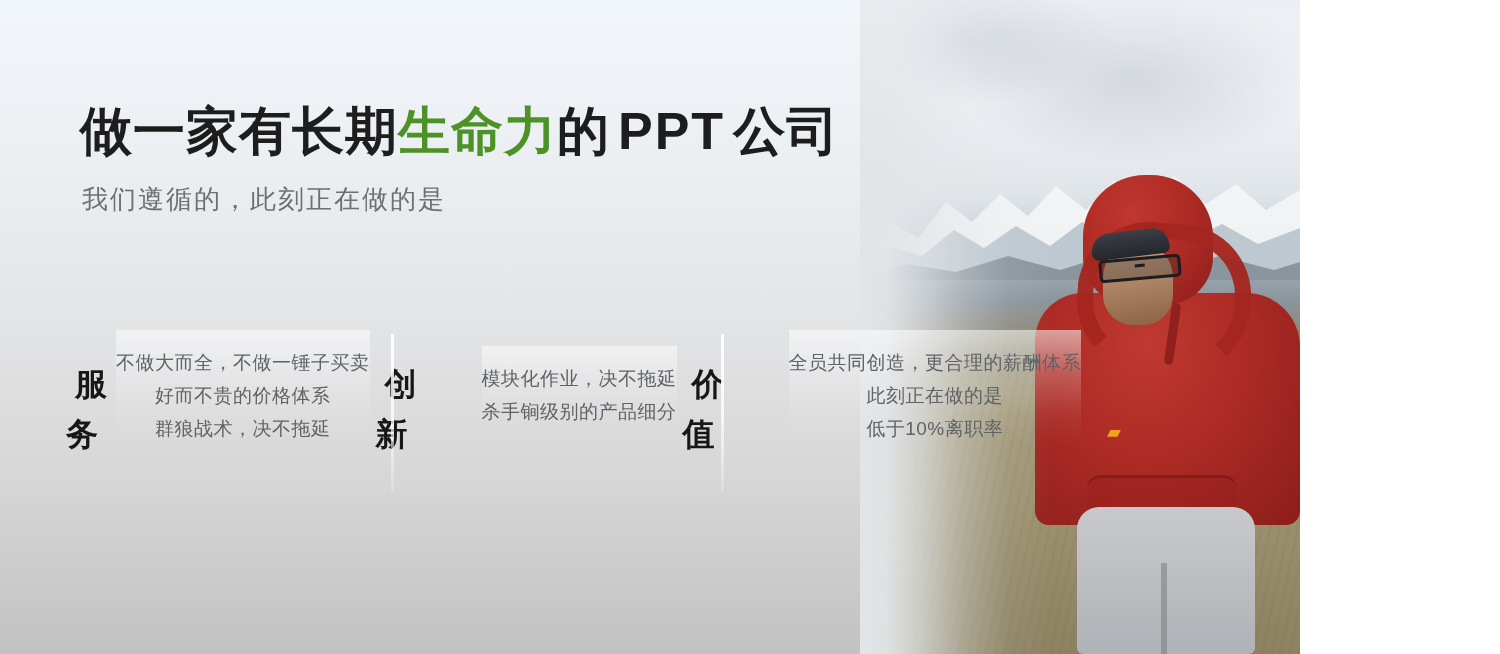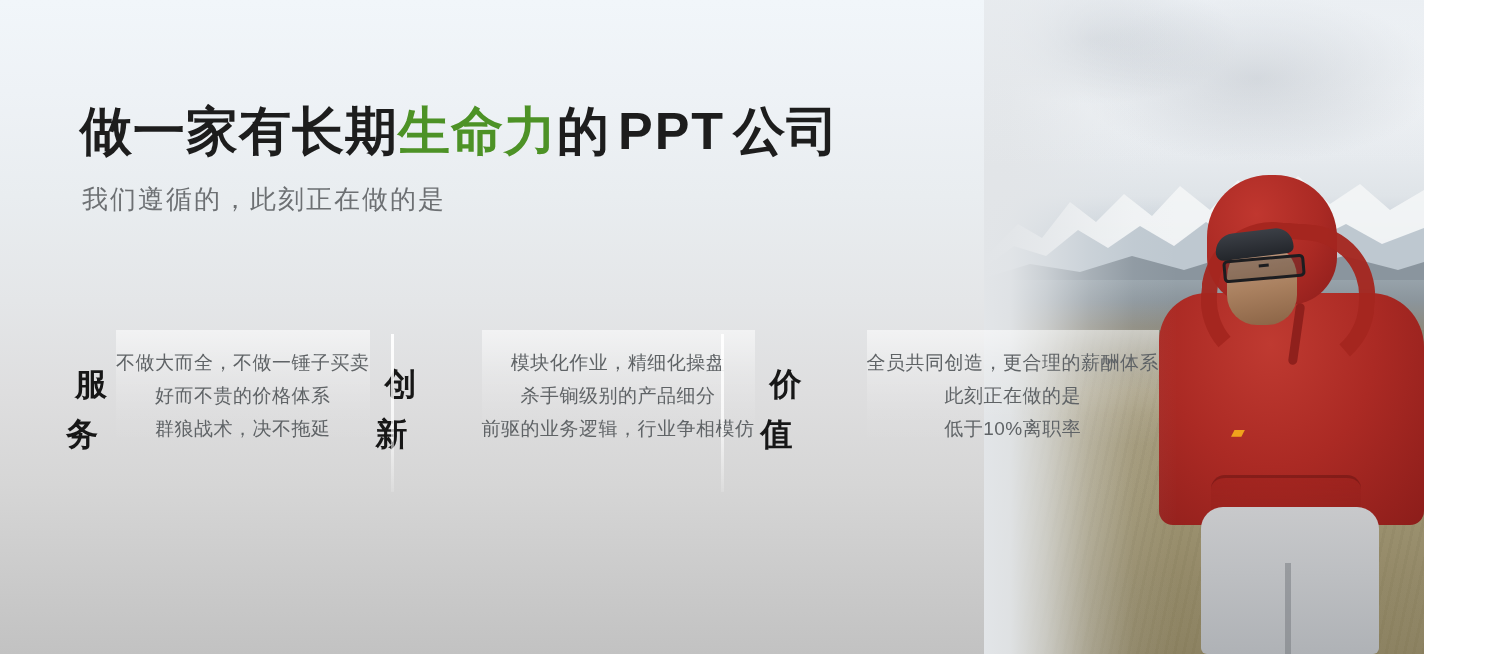--- a/index.html
+++ b/index.html
@@ -6,21 +6,21 @@
     margin: 0;
     padding: 0;
     background: #ffffff;
   }
   body {
     font-family: "Liberation Sans", "DejaVu Sans", sans-serif;
   }
 
   .slide {
     position: relative;
-    width: 1424px;
+    width: 1300px;
     height: 654px;
     overflow: hidden;
     background: linear-gradient(180deg,
         #f1f6fa 0%,
         #eef2f6 14%,
         #e9edf0 30%,
         #e4e6e8 46%,
         #dededf 60%,
         #d6d6d6 74%,
         #cbcbcb 88%,
@@ -313,23 +313,22 @@
         <div class="col-line">不做大而全，不做一锤子买卖</div>
         <div class="col-line">好而不贵的价格体系</div>
         <div class="col-line">群狼战术，决不拖延</div>
       </div>
     </div>
 
     <div class="col">
       <div class="col-title">创新</div>
       <div class="col-rule"></div>
       <div class="col-body">
-        <div class="col-line">模块化作业，精细化操盘</div>
+        <div class="col-line">模块化作业，决不拖延</div>
         <div class="col-line">杀手锏级别的产品细分</div>
-        <div class="col-line">前驱的业务逻辑，行业争相模仿</div>
       </div>
     </div>
 
     <div class="col">
       <div class="col-title">价值</div>
       <div class="col-rule"></div>
       <div class="col-body">
         <div class="col-line">全员共同创造，更合理的薪酬体系</div>
         <div class="col-line">此刻正在做的是</div>
         <div class="col-line">低于10%离职率</div>

